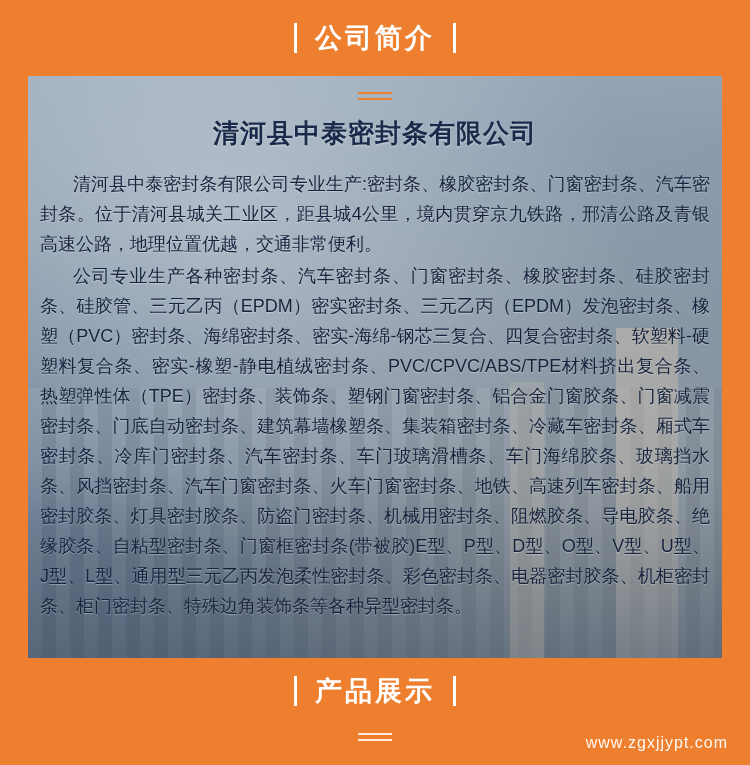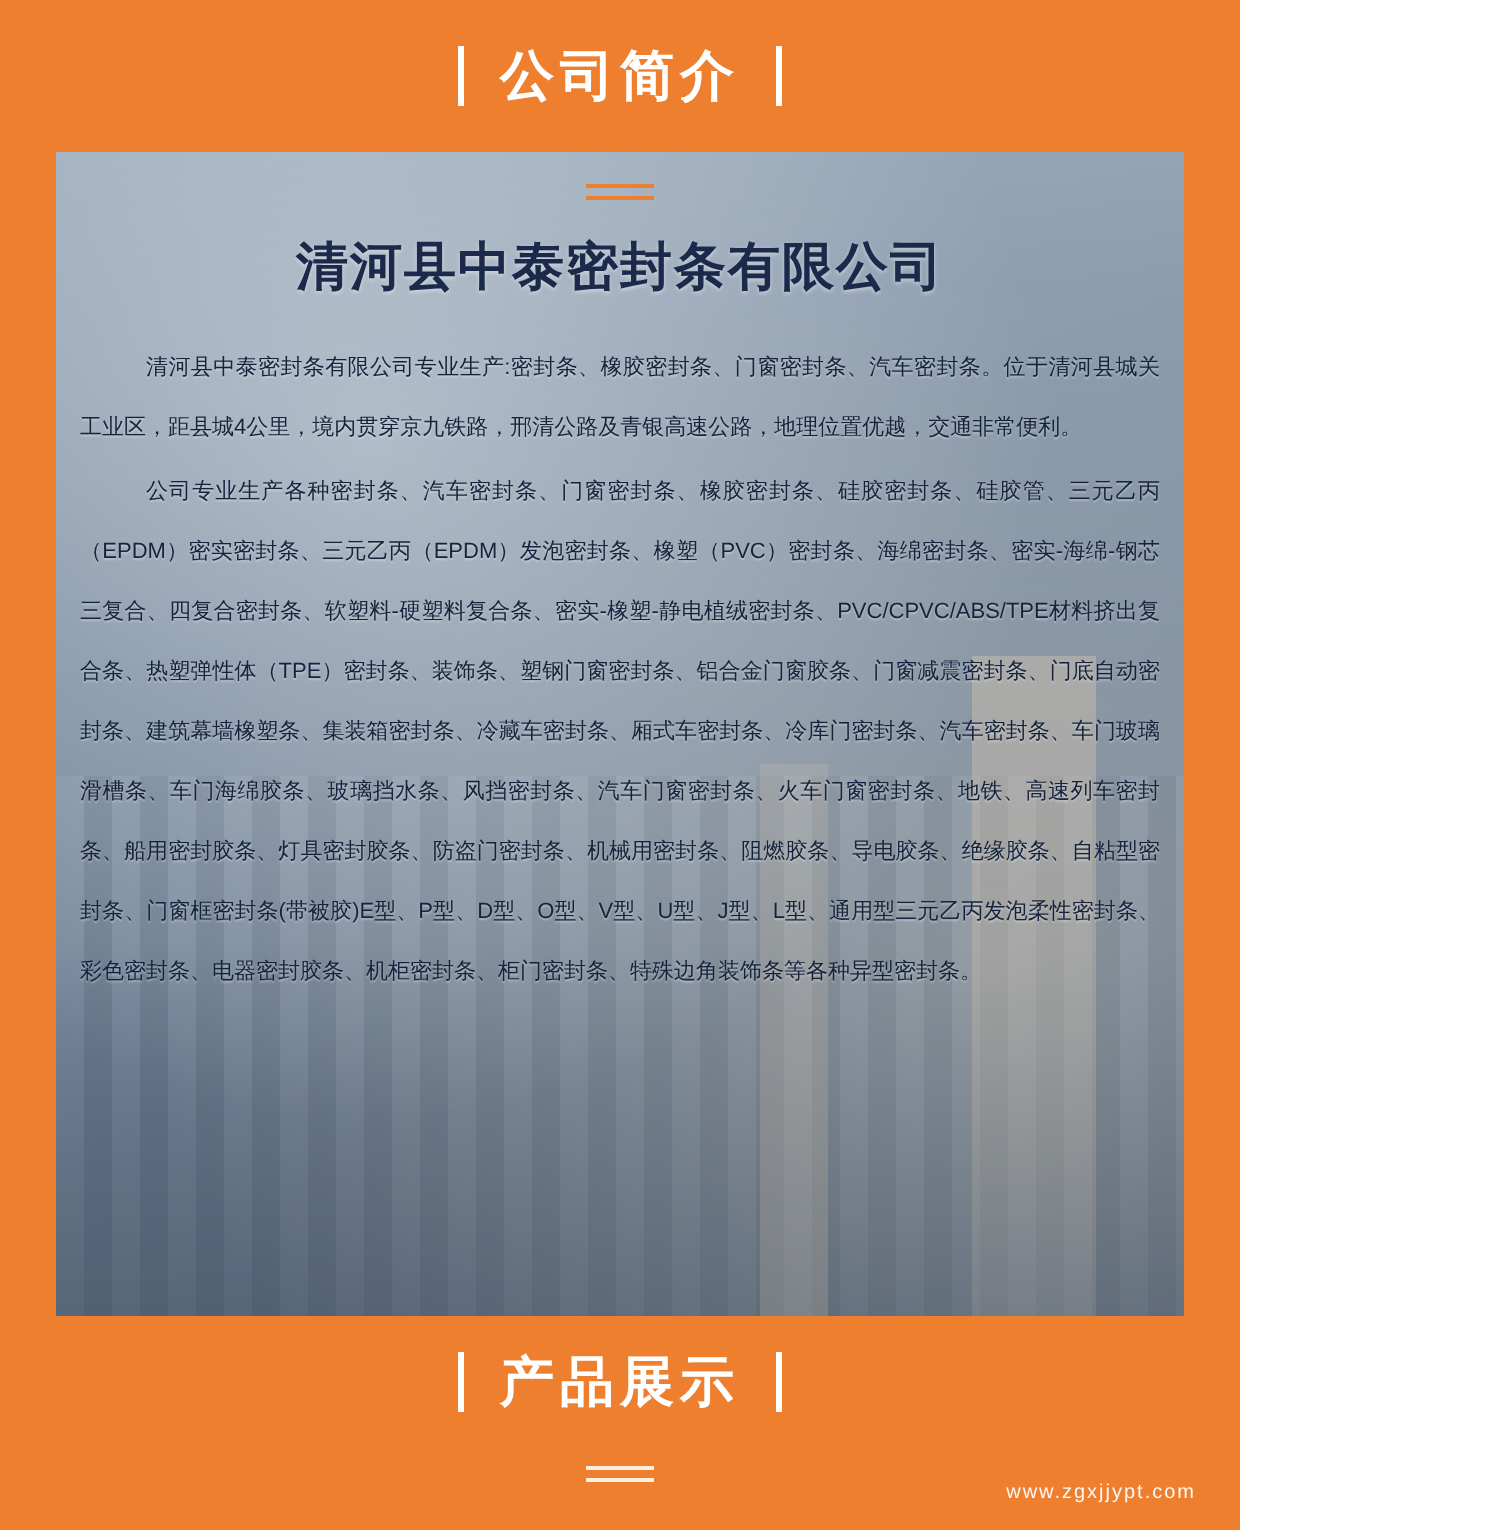--- a/index.html
+++ b/index.html
@@ -8,21 +8,21 @@
   }
   body {
     width: 750px;
     height: 765px;
     font-family: "Liberation Sans", sans-serif;
     background: #ffffff;
     overflow: hidden;
   }
   .page {
     position: relative;
-    width: 620px;
+    width: 750px;
     height: 765px;
     background: #8b5cf6;
     overflow: hidden;
   }
 
   
   .banner {
     position: relative;
     height: 76px;
     background: #ed7f2e;
@@ -129,21 +129,21 @@
     text-align: center;
     font-size: 26px;
     font-weight: bold;
     color: #1b2a4a;
     letter-spacing: 1px;
     margin: 16px 0 18px;
     text-shadow: 0 1px 2px rgba(255,255,255,0.45);
   }
 
   .para {
-    font-size: 11px;
+    font-size: 18px;
     line-height: 30px;
     color: #16233d;
     text-align: justify;
     margin: 0 0 2px 0;
     text-shadow: 0 1px 1px rgba(255,255,255,0.35);
   }
   .para.indent { text-indent: 33px; }
 
   
   .banner-bottom {
@@ -169,21 +169,21 @@
     background: #ffffff;
     opacity: 0.85;
     margin-bottom: 4px;
     width: 34px;
   }
   .watermark {
     position: absolute;
     right: 22px;
     bottom: 13px;
     color: #ffffff;
-    font-size: 10px;
+    font-size: 16px;
     letter-spacing: 1px;
     opacity: 0.95;
     font-family: "Liberation Sans", sans-serif;
   }
 </style>
 </head>
 <body>
 
 <div class="page">
 

